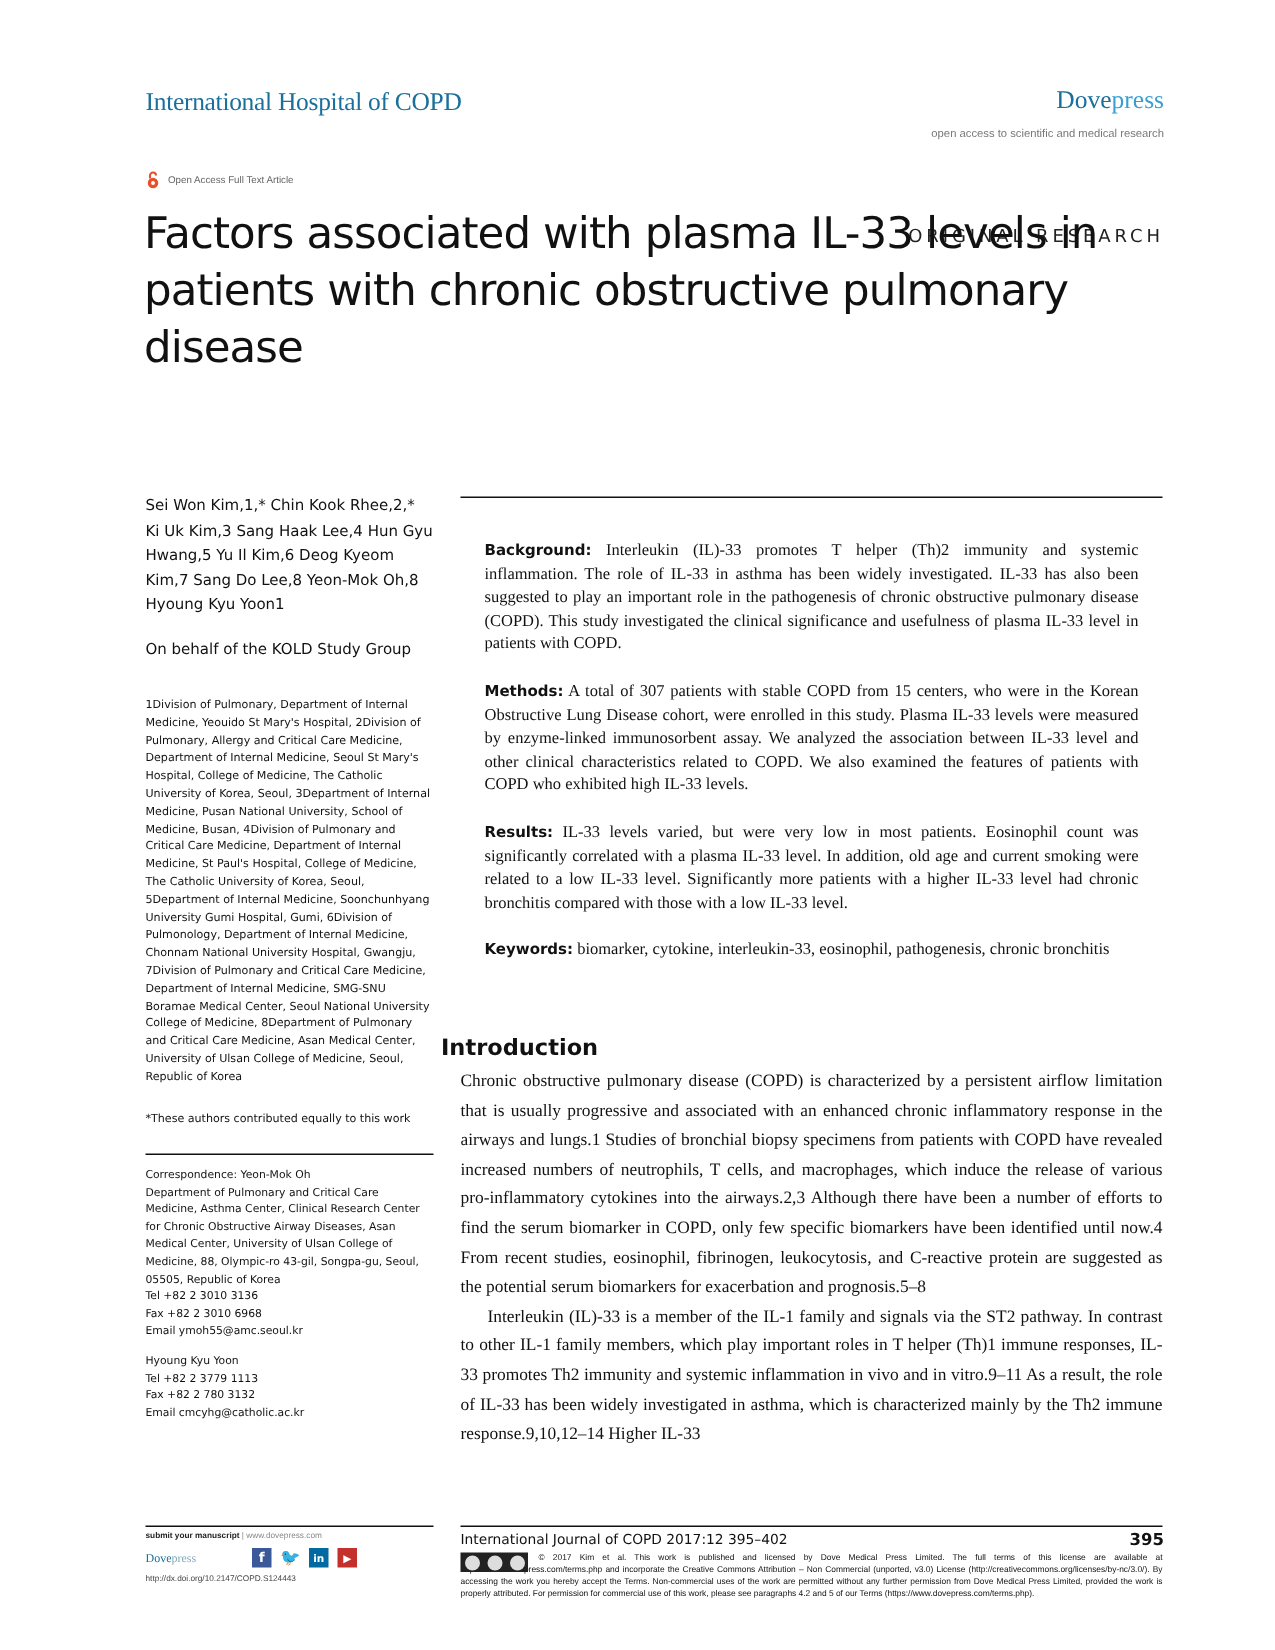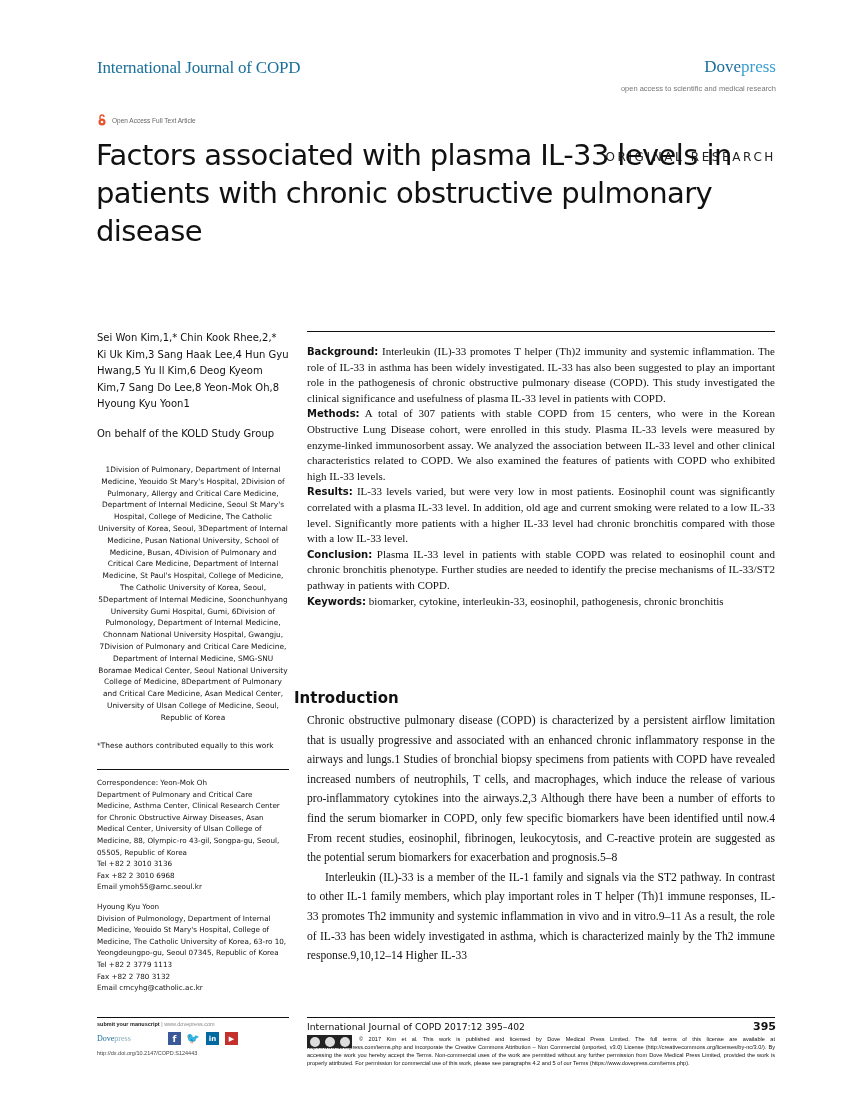--- a/index.html
+++ b/index.html
@@ -9,29 +9,29 @@
   .dove { right:74px; top:57px; font-family:"Liberation Serif", serif; font-size:17px; color:#1a6f9c; }
   .dove .press { color:#3a9fd0; }
   .tagline { right:74px; top:84px; font-family:"Liberation Sans", sans-serif; font-size:7.5px; color:#777; }
   .oa { left:97px; top:114px; font-family:"Liberation Sans", sans-serif; font-size:6.5px; color:#666; display:flex; align-items:center; gap:5px; }
   .oa-icon { width:10px; height:12px; }
   .section-label { right:74px; top:114px; font-family:"DejaVu Sans", sans-serif; font-size:12px; letter-spacing:2.6px; color:#222;margin-top:36px; }
   .title { left:96px; top:136px; width:660px; font-family:"DejaVu Sans", sans-serif; font-size:29px; line-height:38px; color:#111; font-weight:normal; letter-spacing:-0.6px; }
   .left-col { left:97px; width:192px; font-family:"DejaVu Sans", sans-serif; color:#111; }
   .authors { top:330px; font-size:10px; line-height:16.5px; }
   .behalf { top:427px; font-size:10px; line-height:14px; }
-  .affil { top:464px; font-size:7.4px; line-height:11.8px;text-align:center; }
+  .affil { top:464px; font-size:7.4px; line-height:11.8px; }
   .equal { top:740px; font-size:7.4px; line-height:11.5px; }
   .rule-left { left:97px; width:192px; top:769px; height:0; border-top:1px solid #111; }
   .corr { top:777px; font-size:7.2px; line-height:11.6px; }
   .corr2 { top:901px; font-size:7.2px; line-height:11.6px; }
   .right-col { left:307px; width:468px; font-family:"Liberation Serif", serif; }
   .rule-top { left:307px; top:331px; width:468px; border-top:1px solid #111; }
   .abstract { top:344px; font-size:11px; line-height:15.6px; text-align:justify; }
-  .abstract p { margin:0; }
+  .abstract p { margin:16px; }
   .abstract b { font-family:"DejaVu Sans", sans-serif; font-size:10px; font-weight:bold; }
   .intro-h { left:294px; top:689px; font-family:"DejaVu Sans", sans-serif; font-weight:bold; font-size:15px; }
   .intro { top:711px; font-size:11.6px; line-height:19.6px; text-align:justify; }
   .intro p { margin:0; }
   .intro p.indent { text-indent:18px; }
   .rule-bottom-left { left:97px; top:1017px; width:192px; border-top:1px solid #111; }
   .rule-bottom-right { left:307px; top:1017px; width:468px; border-top:1px solid #111; }
   .submit { left:97px; top:1021px; font-family:"Liberation Sans", sans-serif; font-size:5.5px; color:#222; }
   .submit b { font-weight:bold; }
   .submit .url { color:#888; }
@@ -42,21 +42,21 @@
   .doi { left:97px; top:1050px; font-family:"Liberation Sans", sans-serif; font-size:5.5px; color:#444; }
   .footer-journal { left:307px; top:1021px; font-family:"DejaVu Sans", sans-serif; font-size:9.2px; color:#111; }
   .page-num { right:74px; top:1020px; font-family:"DejaVu Sans", sans-serif; font-size:11px; font-weight:bold; }
   .cc { left:307px; top:1035px; width:45px; height:13px; background:#222; display:flex; align-items:center; justify-content:space-around; }
   .cc i { width:10px; height:10px; border-radius:50%; background:#ddd; display:inline-block; }
   .license { left:307px; top:1035px; width:468px; font-family:"Liberation Sans", sans-serif; font-size:5.6px; line-height:8px; color:#111; text-align:justify; text-indent:52px; }
 </style>
 </head>
 <body>
 
-<div class="abs journal">International Journal of COPD</div>
+<div class="abs journal">International Hospital of COPD</div>
 <div class="abs dove"><span>Dove</span><span class="press">press</span></div>
 <div class="abs tagline">open access to scientific and medical research</div>
 
 <div class="abs oa">
   <svg class="oa-icon" viewBox="0 0 10 12">
     <path d="M3 5 V3 a2 2 0 0 1 4 0" stroke="#e8502a" stroke-width="1.4" fill="none"></path>
     <circle cx="5" cy="8" r="3.5" fill="#e8502a"></circle>
       <circle cx="5" cy="8" r="1.3" fill="#fff"></circle>
   </svg>
   <span>Open Access Full Text Article</span>
@@ -73,32 +73,30 @@
 
 <div class="abs left-col corr">
   <div>Correspondence: Yeon-Mok Oh</div>
   <div>Department of Pulmonary and Critical Care Medicine, Asthma Center, Clinical Research Center for Chronic Obstructive Airway Diseases, Asan Medical Center, University of Ulsan College of Medicine, 88, Olympic-ro 43-gil, Songpa-gu, Seoul, 05505, Republic of Korea</div>
   <div>Tel +82 2 3010 3136</div>
   <div>Fax +82 2 3010 6968</div>
   <div>Email ymoh55@amc.seoul.kr</div>
 </div>
 <div class="abs left-col corr2">
   <div>Hyoung Kyu Yoon</div>
-  <div>Division of Pulmonology, Department of Internal Medicine, Yeouido St Mary's Hospital, College of Medicine, The Catholic University of Korea, 63-ro 10, Yeongdeungpo-gu, Seoul 07345, Republic of Korea</div>
   <div>Tel +82 2 3779 1113</div>
   <div>Fax +82 2 780 3132</div>
   <div>Email cmcyhg@catholic.ac.kr</div>
 </div>
 
 <div class="abs rule-top"></div>
 <div class="abs right-col abstract">
   <p><b>Background:</b><span> Interleukin (IL)-33 promotes T helper (Th)2 immunity and systemic inflammation. The role of IL-33 in asthma has been widely investigated. IL-33 has also been suggested to play an important role in the pathogenesis of chronic obstructive pulmonary disease (COPD). This study investigated the clinical significance and usefulness of plasma IL-33 level in patients with COPD.</span></p>
   <p><b>Methods:</b><span> A total of 307 patients with stable COPD from 15 centers, who were in the Korean Obstructive Lung Disease cohort, were enrolled in this study. Plasma IL-33 levels were measured by enzyme-linked immunosorbent assay. We analyzed the association between IL-33 level and other clinical characteristics related to COPD. We also examined the features of patients with COPD who exhibited high IL-33 levels.</span></p>
   <p><b>Results:</b><span> IL-33 levels varied, but were very low in most patients. Eosinophil count was significantly correlated with a plasma IL-33 level. In addition, old age and current smoking were related to a low IL-33 level. Significantly more patients with a higher IL-33 level had chronic bronchitis compared with those with a low IL-33 level.</span></p>
-  <p><b>Conclusion:</b><span> Plasma IL-33 level in patients with stable COPD was related to eosinophil count and chronic bronchitis phenotype. Further studies are needed to identify the precise mechanisms of IL-33/ST2 pathway in patients with COPD.</span></p>
   <p><b>Keywords:</b><span> biomarker, cytokine, interleukin-33, eosinophil, pathogenesis, chronic bronchitis</span></p>
 </div>
 
 <div class="abs intro-h">Introduction</div>
 <div class="abs right-col intro">
   <p>Chronic obstructive pulmonary disease (COPD) is characterized by a persistent airflow limitation that is usually progressive and associated with an enhanced chronic inflammatory response in the airways and lungs.1 Studies of bronchial biopsy specimens from patients with COPD have revealed increased numbers of neutrophils, T cells, and macrophages, which induce the release of various pro-inflammatory cytokines into the airways.2,3 Although there have been a number of efforts to find the serum biomarker in COPD, only few specific biomarkers have been identified until now.4 From recent studies, eosinophil, fibrinogen, leukocytosis, and C-reactive protein are suggested as the potential serum biomarkers for exacerbation and prognosis.5–8</p>
   <p class="indent">Interleukin (IL)-33 is a member of the IL-1 family and signals via the ST2 pathway. In contrast to other IL-1 family members, which play important roles in T helper (Th)1 immune responses, IL-33 promotes Th2 immunity and systemic inflammation in vivo and in vitro.9–11 As a result, the role of IL-33 has been widely investigated in asthma, which is characterized mainly by the Th2 immune response.9,10,12–14 Higher IL-33</p>
 </div>
 
 <div class="abs rule-bottom-left"></div>

